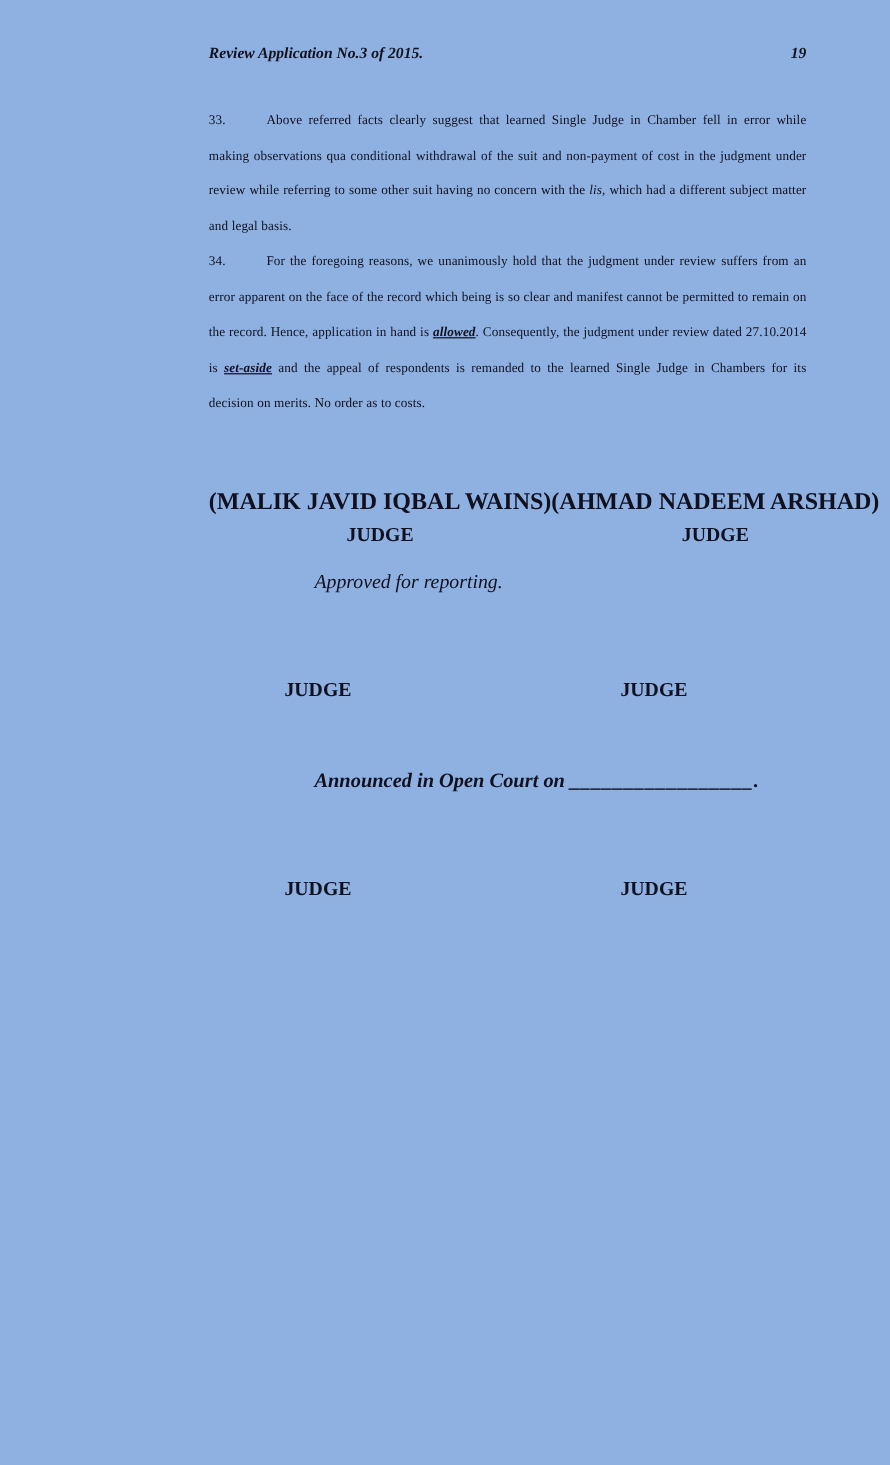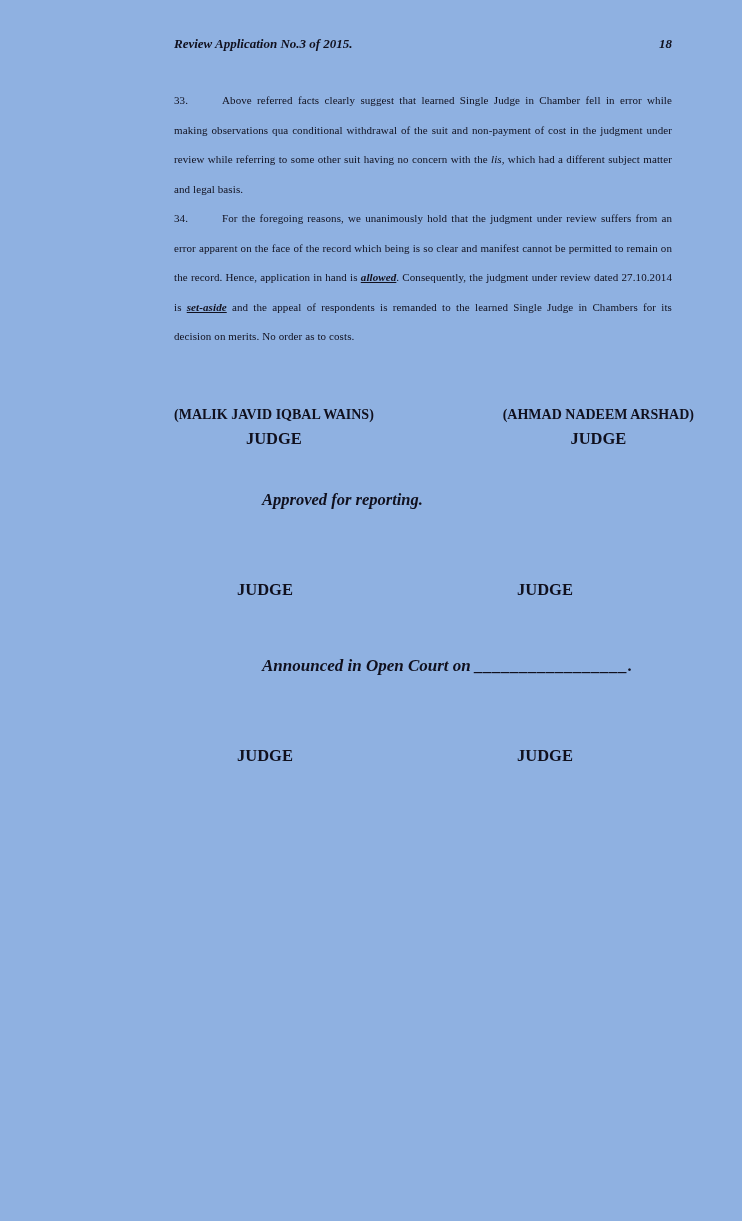--- a/index.html
+++ b/index.html
@@ -46,34 +46,34 @@
     text-decoration: underline;
   }
   .sig-row {
     display: flex;
     justify-content: space-between;
     margin-top: 55px;
     margin-right: -22px;
   }
   .sig { text-align: center; }
   .sig-name {
-    font-size: 14px;
+    font-size: 20px;
     font-weight: bold;
     white-space: nowrap;
   }
   .sig-title {
     font-size: 16.5px;
     font-weight: bold;
     margin-top: 6px;
   }
   .approved {
-    margin-top: 41px;
+    margin-top: 19px;
     margin-left: 88px;
     font-size: 16.5px;
-    font-weight: bold;
+    font-weight: normal;
     font-style: italic;
   }
   .judge-row {
     position: relative;
     margin-top: 70px;
     height: 21px;
     font-size: 16.5px;
     font-weight: bold;
   }
   .judge-left  { position: absolute; left: 63px;  top: 0; }
@@ -101,21 +101,21 @@
     margin-left: 1px;
   }
 </style>
 </head>
 <body>
 
 <div class="page">
 
   <div class="header">
     <span>Review Application No.3 of 2015.</span>
-    <span>18</span>
+    <span>19</span>
   </div>
 
   <p class="para para-33"><span class="para-num">33.</span><span>Above referred facts clearly suggest that learned Single Judge in Chamber fell in error while making observations qua conditional withdrawal of the suit and non-payment of cost in the judgment under review while referring to some other suit having no concern with the </span><span class="italic">lis</span><span>, which had a different subject matter and legal basis.</span></p>
 
   <p class="para para-34"><span class="para-num">34.</span><span>For the foregoing reasons, we unanimously hold that the judgment under review suffers from an error apparent on the face of the record which being is so clear and manifest cannot be permitted to remain on the record. Hence, application in hand is </span><span class="emph">allowed</span><span>. Consequently, the judgment under review dated 27.10.2014 is </span><span class="emph">set-aside</span><span> and the appeal of respondents is remanded to the learned Single Judge in Chambers for its decision on merits. No order as to costs.</span></p>
 
   <div class="sig-row">
     <div class="sig">
       <div class="sig-name">(MALIK JAVID IQBAL WAINS)</div>
       <div class="sig-title">JUDGE</div>

